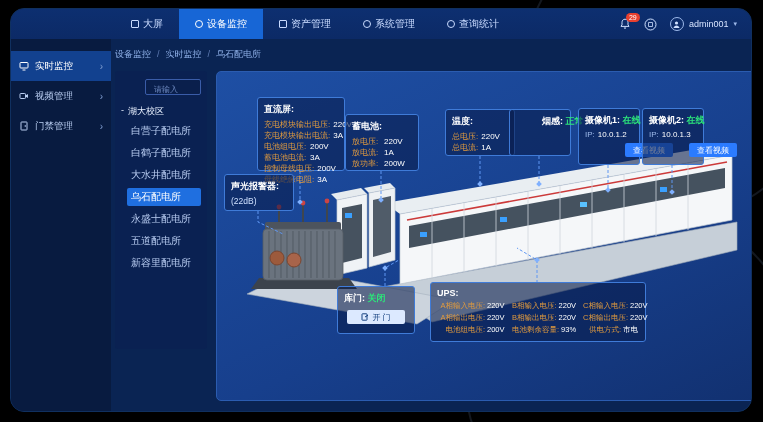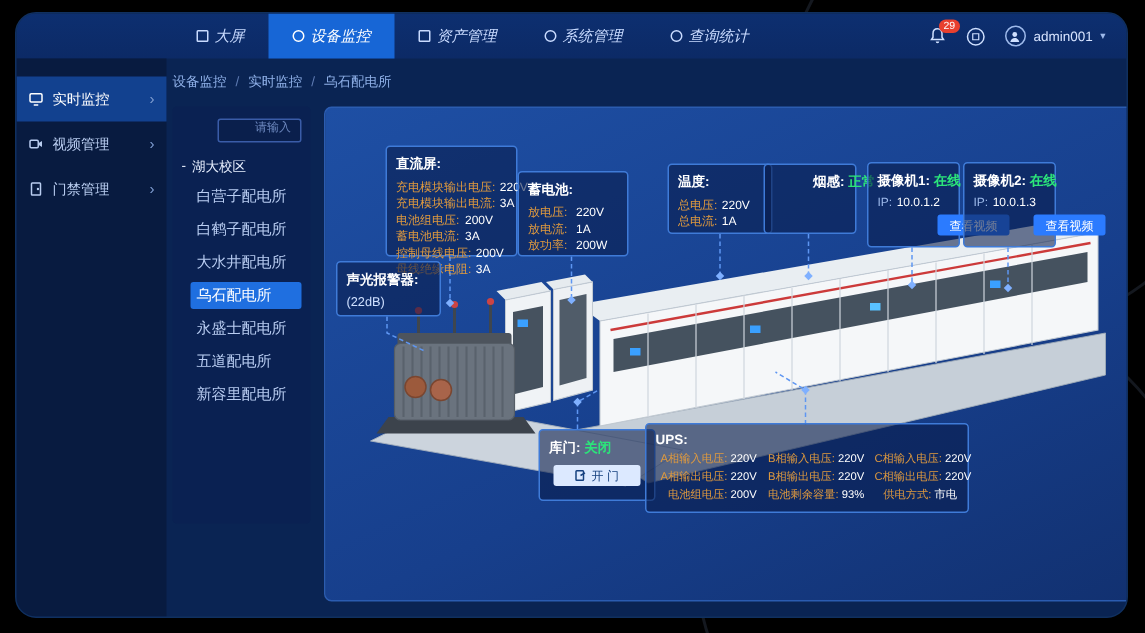--- a/index.html
+++ b/index.html
@@ -7,21 +7,21 @@
               font-family:"Liberation Sans", sans-serif; }
   .deco-ring { position:absolute; border-radius:50%; border:2px solid #14181f; }
   .window { position:absolute; left:10px; top:8px; width:742px; height:404px;
             border-radius:14px; overflow:hidden; background:#0a2453; border:1px solid #10305f; }
 
   
   .topbar { position:absolute; left:0; top:0; width:100%; height:30px;
             background:linear-gradient(#0d2f70,#0c2a66); display:flex; align-items:stretch; }
   .tabs { display:flex; margin-left:104px; }
   .tab { display:flex; align-items:center; gap:4px; padding:0 16px; font-size:10px;
-         color:#c9dbff; cursor:pointer;font-style:italic; }
+         color:#c9dbff; cursor:pointer; }
   .tab.active { background:#1766d6; color:#fff; }
   .tab-ic { width:8px; height:8px; border:1px solid currentColor; border-radius:1px; display:inline-block; }
   .tab-ic.round { border-radius:50%; }
   .top-right { position:absolute; right:14px; top:0; height:30px; display:flex; align-items:center; gap:13px; }
   .bell-wrap { position:relative; }
   .badge { position:absolute; top:-5px; left:7px; background:#e8402f; color:#fff; font-size:7px;
            border-radius:6px; padding:0 3px; line-height:9px; }
   .avatar { width:14px; height:14px; border-radius:50%; border:1px solid #9db9ea;
             display:flex; align-items:center; justify-content:center; }
   .user { display:flex; align-items:center; gap:5px; color:#d7e4ff; font-size:9px; cursor:pointer; }
@@ -38,22 +38,22 @@
 
   
   .breadcrumb { position:absolute; left:104px; top:34px; height:22px; display:flex;
                 align-items:center; gap:6px; font-size:9px; color:#8fb0e8; }
   .crumb { cursor:pointer; }
   .crumb-sep { color:#5f7cb4; }
 
   
   .tree { position:absolute; left:104px; top:62px; width:92px; height:278px;
           background:#0a2152; border-radius:3px; padding:8px 6px; }
-  .search { display:flex; align-items:flex-start; gap:4px; border:1px solid #3a5ca8; border-radius:2px;
-            height:16px; padding:0 20px; background:#0a1f4c;margin-left:24px; }
+  .search { display:flex; align-items:flex-end; gap:4px; border:1px solid #3a5ca8; border-radius:2px;
+            height:16px; padding:0 4px; background:#0a1f4c;margin-left:24px; }
   .search input { flex:1; width:50px; border:none; outline:none; background:transparent;
                   color:#cfe0ff; font-size:8px; }
   .search input::placeholder { color:#6d88bf; }
   .tree-root { margin-top:10px; color:#e8f0ff; font-size:9px; display:flex; gap:4px; cursor:pointer; }
   .tree-node { margin-left:6px; padding:2px 4px; margin-top:4px; color:#b9cdf2; font-size:10px;
                white-space:nowrap; overflow:hidden; cursor:pointer; border-radius:2px; }
   .tree-node.selected { background:#1f6fe0; color:#fff; }
 
   
   .main { position:absolute; left:205px; top:62px; width:612px; height:330px; border-radius:5px;
@@ -82,21 +82,21 @@
   .ups-cell .val { width:22px; text-align:left; color:#fff; margin-left:2px; }
 
   
   #co-dc      { left:40px;  top:25px;  width:88px;  height:74px; }
   #co-batt    { left:128px; top:42px;  width:74px;  height:57px; }
   #co-temp    { left:228px; top:37px;  width:70px;  height:47px; }
   #co-smoke   { left:292px; top:37px;  width:62px;  height:47px;padding-left:32px; }
   #co-cam1    { left:361px; top:36px;  width:62px;  height:57px; }
   #co-cam2    { left:425px; top:36px;  width:62px;  height:57px; }
   #co-alarm   { left:7px;   top:102px; width:70px;  height:37px; }
-  #co-door    { left:142px; top:214px; width:78px;  height:48px; }
+  #co-door    { left:120px; top:214px; width:78px;  height:48px; }
   #co-ups     { left:213px; top:210px; width:216px; height:60px; }
 </style>
 </head>
 <body>
 
 <div class="deco-ring" style="right:-60px; top:-80px; width:300px; height:300px;"></div>
 <div class="deco-ring" style="right:-40px; bottom:-120px; width:340px; height:340px;"></div>
 
 <div class="window">
 

